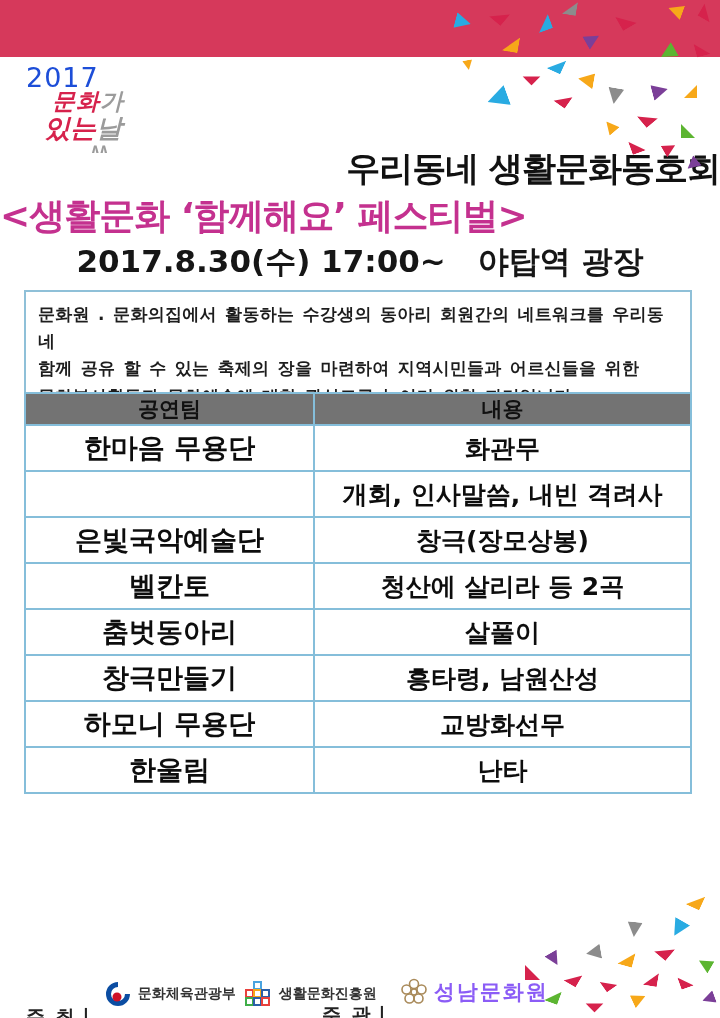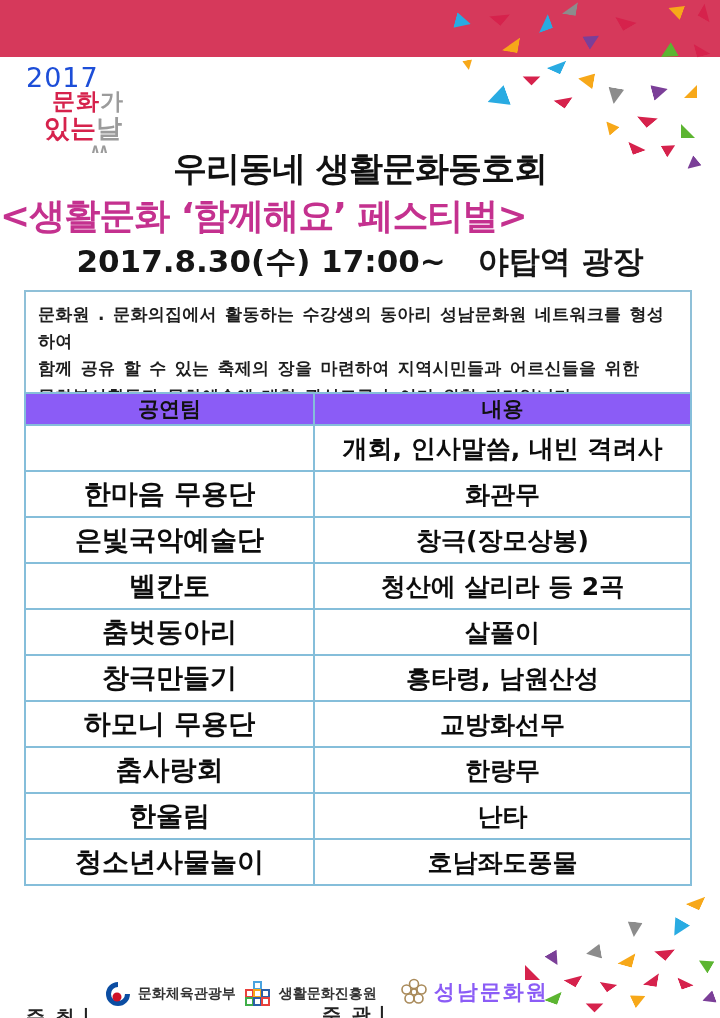--- a/index.html
+++ b/index.html
@@ -7,41 +7,41 @@
         font-family:"DejaVu Sans","Liberation Sans",sans-serif;color:#111;margin:0 auto;}
   
   .banner{position:absolute;left:0;top:0;width:720px;height:57px;background:#D6395B;}
   
   #confetti-layer{position:absolute;left:0;top:0;width:720px;height:1018px;z-index:5;pointer-events:none;}
   .tri{position:absolute;}
   .tri.a{clip-path:polygon(0 0,100% 50%,0 100%);}
   .tri.b{clip-path:polygon(0 100%,100% 100%,100% 0);}
   
   .year{position:absolute;left:26px;top:62px;font-size:27px;font-weight:500;color:#1d4ed8;letter-spacing:1px;z-index:2;}
-  .wordmark{position:absolute;left:44px;top:90px;z-index:2;line-height:1;}
+  .wordmark{position:absolute;left:44px;top:90px;z-index:2;line-height:1;font-style:italic;}
   .wm-l1{font-size:23px;font-weight:800;letter-spacing:1px;margin-left:8px;}
   .wm-l2{font-size:26px;font-weight:800;letter-spacing:0;margin-top:2px;}
   .wm-red{color:#D6224C;}
   .wm-gray{color:#9b9b9b;}
   .wm-zig{margin-left:46px;margin-top:1px;font-size:13px;font-weight:800;color:#9b9b9b;letter-spacing:-2px;}
   
-  .title{position:absolute;left:0;right:0;top:146px;margin:0;text-align:center;
+  .title{position:absolute;left:0;right:0;top:146px;margin:0;text-align:right;
          font-size:34px;font-weight:800;letter-spacing:-1px;color:#111;z-index:2;}
   .subtitle{position:absolute;left:0;right:0;top:192px;margin:0;
             font-size:36px;font-weight:800;letter-spacing:-1px;color:#C4318F;z-index:2;}
   .dateline{position:absolute;left:0;right:0;top:241px;display:flex;justify-content:center;gap:32px;
             font-size:31px;font-weight:800;letter-spacing:0;color:#161616;z-index:2;}
   
   .desc{position:absolute;left:24px;top:290px;width:640px;border:2px solid #8FC0D8;background:#fff;
         padding:9px 12px;font-size:17px;font-weight:700;line-height:1.6;letter-spacing:0.3px;
         word-spacing:2px;color:#1d1d1d;z-index:2;}
   
   .stage-table{position:absolute;left:24px;top:392px;width:668px;border-collapse:collapse;background:#fff;z-index:2;table-layout:fixed;}
   .stage-table th,.stage-table td{border:2px solid #85BEDA;text-align:center;vertical-align:middle;padding:0;}
-  .stage-table th{background:#8b5cf6;height:30px;font-size:21px;font-weight:800;color:#111;}
+  .stage-table th{background:#737373;height:30px;font-size:21px;font-weight:800;color:#111;}
   .stage-table td{height:44px;}
   .col-team{width:287px;}
   .team-cell{font-size:27px;font-weight:800;color:#0d0d0d;}
   .content-cell{font-size:25px;font-weight:800;color:#0d0d0d;}
   
   .footer-host{position:absolute;left:26px;top:958px;display:flex;align-items:center;gap:7px;z-index:2;}
   .footer-organizer{position:absolute;left:322px;top:956px;display:flex;align-items:center;gap:5px;z-index:2;}
   .f-label{font-size:19px;font-weight:700;color:#222;letter-spacing:2px;margin-top:46px;}
   .f-org-small{font-size:14px;font-weight:800;color:#333;letter-spacing:0;}
   .f-org-big{font-size:21px;font-weight:600;color:#8b5cf6;letter-spacing:2px;}
@@ -64,72 +64,64 @@
 
   <h1 class="title">우리동네 생활문화동호회</h1>
   <h2 class="subtitle">&lt;생활문화 ‘함께해요’ 페스티벌&gt;</h2>
 
   <div class="dateline">
     <span>2017.8.30(수) 17:00~</span>
     <span>야탑역 광장</span>
   </div>
 
   <div class="desc">
-    <div>문화원 . 문화의집에서 활동하는 수강생의 동아리 성남문화원 네트워크를 형성하여</div>
+    <div>문화원 . 문화의집에서 활동하는 수강생의 동아리 회원간의 네트워크를 우리동네</div>
     <div>함께 공유 할 수 있는 축제의 장을 마련하여 지역시민들과 어르신들을 위한</div>
     <div>문화봉사활동과 문화예술에 대한 관심도를 높이기 위한 자리입니다.</div>
   </div>
 
   <table class="stage-table">
     <thead>
       <tr>
         <th class="col-team">공연팀</th>
         <th>내용</th>
       </tr>
     </thead>
     <tbody>
       <tr>
+          <td class="team-cell">한마음 무용단</td>
+          <td class="content-cell">화관무</td>
+        </tr>
+      <tr>
           <td class="team-cell"></td>
           <td class="content-cell">개회, 인사말씀, 내빈 격려사</td>
         </tr>
       <tr>
-          <td class="team-cell">한마음 무용단</td>
-          <td class="content-cell">화관무</td>
-        </tr>
-      <tr>
           <td class="team-cell">은빛국악예술단</td>
           <td class="content-cell">창극(장모상봉)</td>
         </tr>
       <tr>
           <td class="team-cell">벨칸토</td>
           <td class="content-cell">청산에 살리라 등 2곡</td>
         </tr>
       <tr>
           <td class="team-cell">춤벗동아리</td>
           <td class="content-cell">살풀이</td>
         </tr>
       <tr>
           <td class="team-cell">창극만들기</td>
           <td class="content-cell">흥타령, 남원산성</td>
         </tr>
       <tr>
           <td class="team-cell">하모니 무용단</td>
           <td class="content-cell">교방화선무</td>
         </tr>
       <tr>
-          <td class="team-cell">춤사랑회</td>
-          <td class="content-cell">한량무</td>
-        </tr>
-      <tr>
           <td class="team-cell">한울림</td>
           <td class="content-cell">난타</td>
-        </tr>
-      <tr>
-          <td class="team-cell">청소년사물놀이</td>
-          <td class="content-cell">호남좌도풍물</td>
         </tr>
     </tbody>
   </table>
 
   <div class="footer-host">
     <span class="f-label">주 최ㅣ</span>
     <svg width="26" height="26" viewBox="0 0 26 26">
       <path d="M25 13 A12 12 0 1 1 13 1 L13 6 A7 7 0 1 0 20 13 Z" fill="#0B4DA2"></path>
       <circle cx="12" cy="16" r="4.5" fill="#CE1126"></circle>
     </svg>

